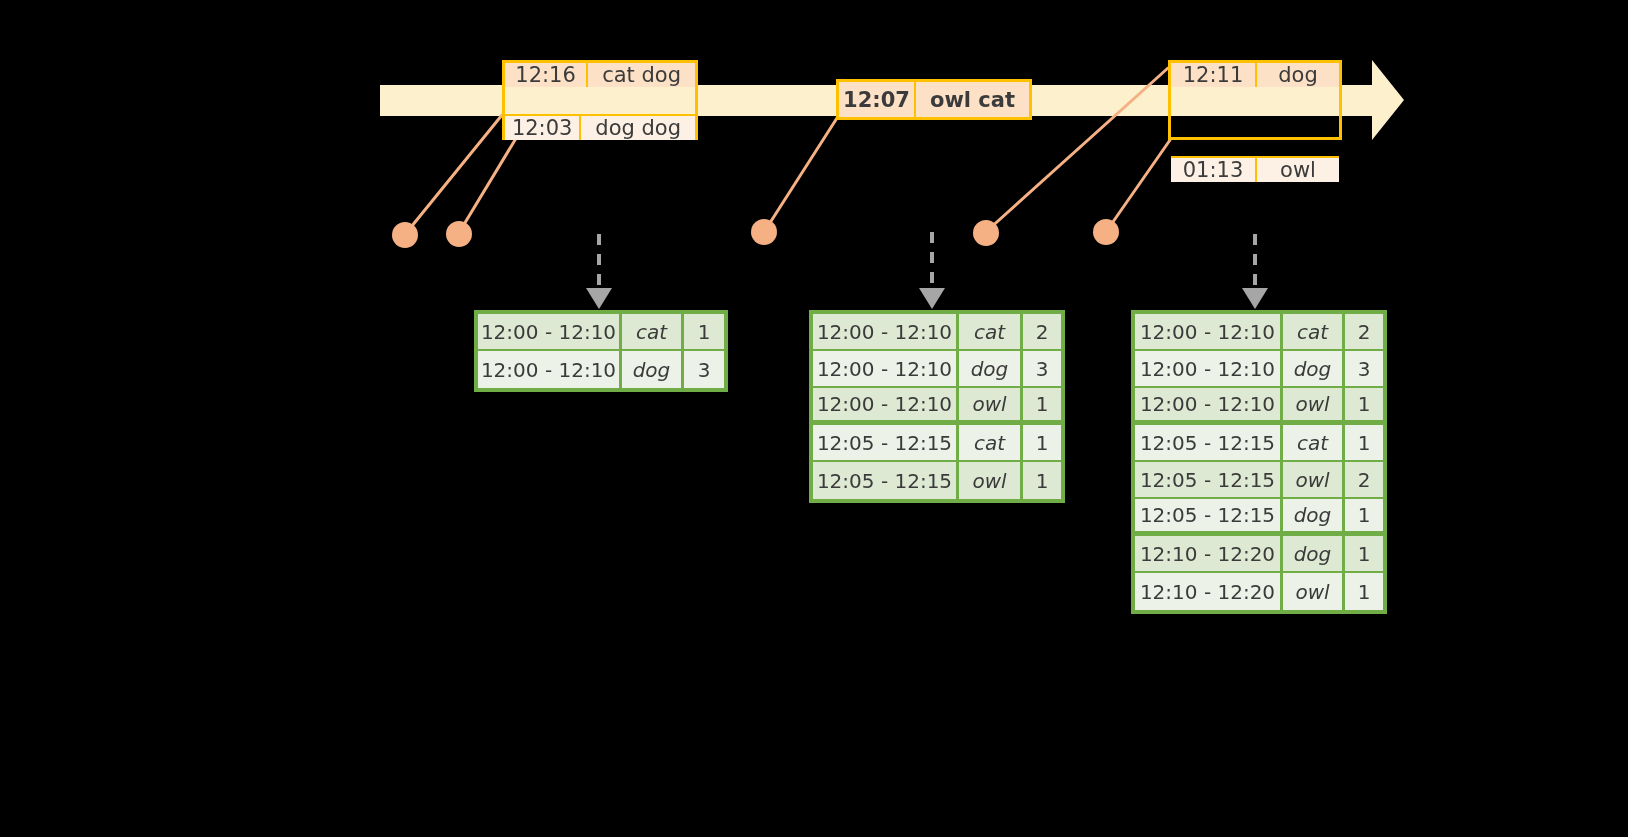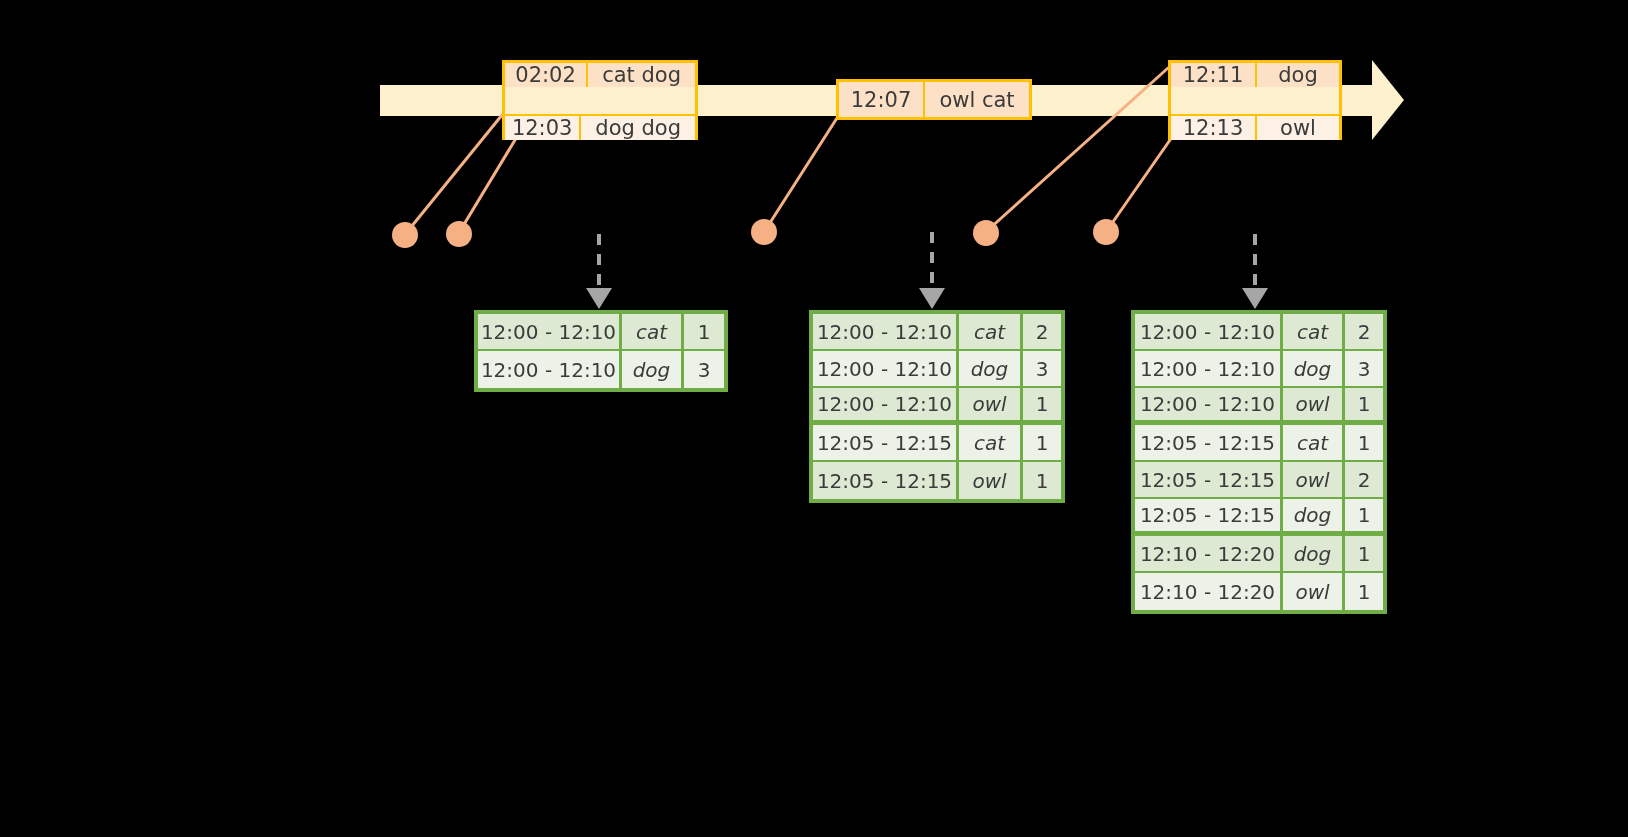--- a/index.html
+++ b/index.html
@@ -162,43 +162,43 @@
     </g>
     <g fill="#a6a6a6">
       <polygon points="586,288 612,288 599,309"></polygon>
       <polygon points="919,288 945,288 932,309"></polygon>
       <polygon points="1242,288 1268,288 1255,309"></polygon>
     </g>
   </svg>
 
   <div class="event-box" style="left:502px; top:60px; width:196px; height:80px;">
     <div class="event-row shade-a">
-      <span class="event-time">02:02</span>
+      <span class="event-time">12:16</span>
       <span class="event-words">cat dog</span>
     </div>
     <div class="event-row shade-b">
       <span class="event-time">12:03</span>
       <span class="event-words">dog dog</span>
     </div>
   </div>
 
-  <div class="event-box" style="left:836px; top:79px; width:196px; height:41px;">
+  <div class="event-box" style="left:836px; top:79px; width:196px; height:41px;font-weight:bold;">
     <div class="event-row shade-a">
       <span class="event-time">12:07</span>
       <span class="event-words">owl cat</span>
     </div>
   </div>
 
-  <div class="event-box" style="left:1168px; top:60px; width:174px; height:80px;">
+  <div class="event-box" style="left:1168px; top:60px; width:174px; height:80px;gap:42px;">
     <div class="event-row shade-a">
       <span class="event-time">12:11</span>
       <span class="event-words">dog</span>
     </div>
     <div class="event-row shade-b">
-      <span class="event-time">12:13</span>
+      <span class="event-time">01:13</span>
       <span class="event-words">owl</span>
     </div>
   </div>
 
   <div class="dot" style="left:392px; top:222px;"></div>
   <div class="dot" style="left:446px; top:221px;"></div>
   <div class="dot" style="left:751px; top:219px;"></div>
   <div class="dot" style="left:973px; top:220px;"></div>
   <div class="dot" style="left:1093px; top:219px;"></div>
 

